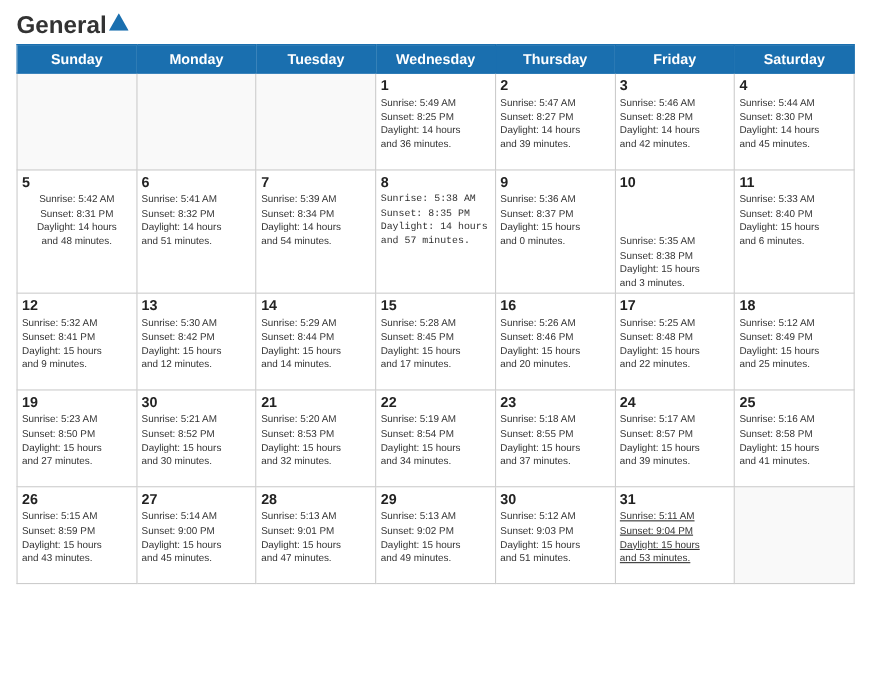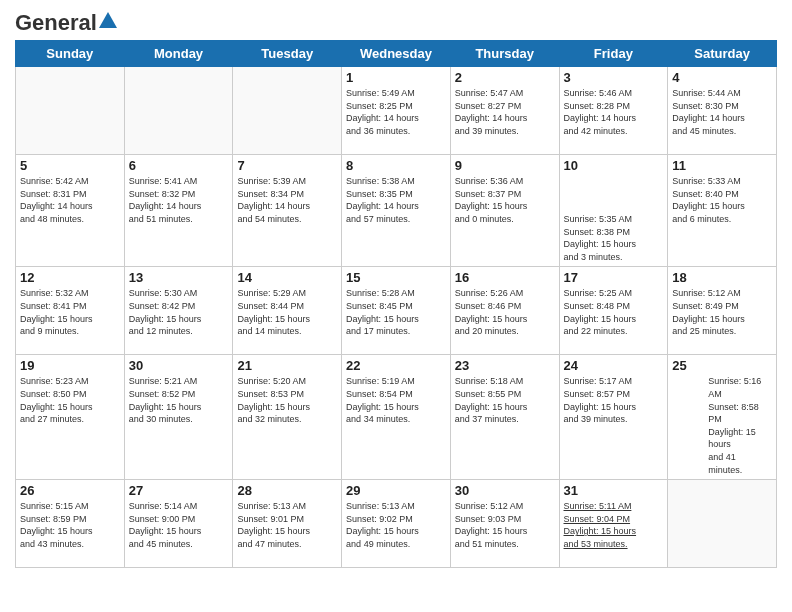--- a/index.html
+++ b/index.html
@@ -142,42 +142,42 @@
             <div class="day-number">4</div>
             <div class="day-info" style="white-space: pre-line;">Sunrise: 5:44 AM
 Sunset: 8:30 PM
 Daylight: 14 hours
 and 45 minutes.</div>
           </td>
         </tr>
         <tr>
           <td>
             <div class="day-number">5</div>
-            <div class="day-info" style="white-space: pre-line;">Sunrise: 5:42 AM
+            <div class="day-info" style="white-space: pre-line; text-align: center;">Sunrise: 5:42 AM
 Sunset: 8:31 PM
 Daylight: 14 hours
 and 48 minutes.</div>
           </td>
           <td>
             <div class="day-number">6</div>
             <div class="day-info" style="white-space: pre-line;">Sunrise: 5:41 AM
 Sunset: 8:32 PM
 Daylight: 14 hours
 and 51 minutes.</div>
           </td>
           <td>
             <div class="day-number">7</div>
             <div class="day-info" style="white-space: pre-line;">Sunrise: 5:39 AM
 Sunset: 8:34 PM
 Daylight: 14 hours
 and 54 minutes.</div>
           </td>
           <td>
             <div class="day-number">8</div>
-            <div class="day-info" style="white-space: pre-line;">Sunrise: 5:38 AM
+            <div class="day-info" style="white-space: pre-line; font-family: Liberation Mono, monospace;">Sunrise: 5:38 AM
 Sunset: 8:35 PM
 Daylight: 14 hours
 and 57 minutes.</div>
           </td>
           <td>
             <div class="day-number">9</div>
             <div class="day-info" style="white-space: pre-line;">Sunrise: 5:36 AM
 Sunset: 8:37 PM
 Daylight: 15 hours
 and 0 minutes.</div>
@@ -286,21 +286,21 @@
           </td>
           <td>
             <div class="day-number">24</div>
             <div class="day-info" style="white-space: pre-line;">Sunrise: 5:17 AM
 Sunset: 8:57 PM
 Daylight: 15 hours
 and 39 minutes.</div>
           </td>
           <td>
             <div class="day-number">25</div>
-            <div class="day-info" style="white-space: pre-line; margin-left: 36px;">Sunrise: 5:16 AM
+            <div class="day-info" style="white-space: pre-line;">Sunrise: 5:16 AM
 Sunset: 8:58 PM
 Daylight: 15 hours
 and 41 minutes.</div>
           </td>
         </tr>
         <tr>
           <td>
             <div class="day-number">26</div>
             <div class="day-info" style="white-space: pre-line;">Sunrise: 5:15 AM
 Sunset: 8:59 PM

